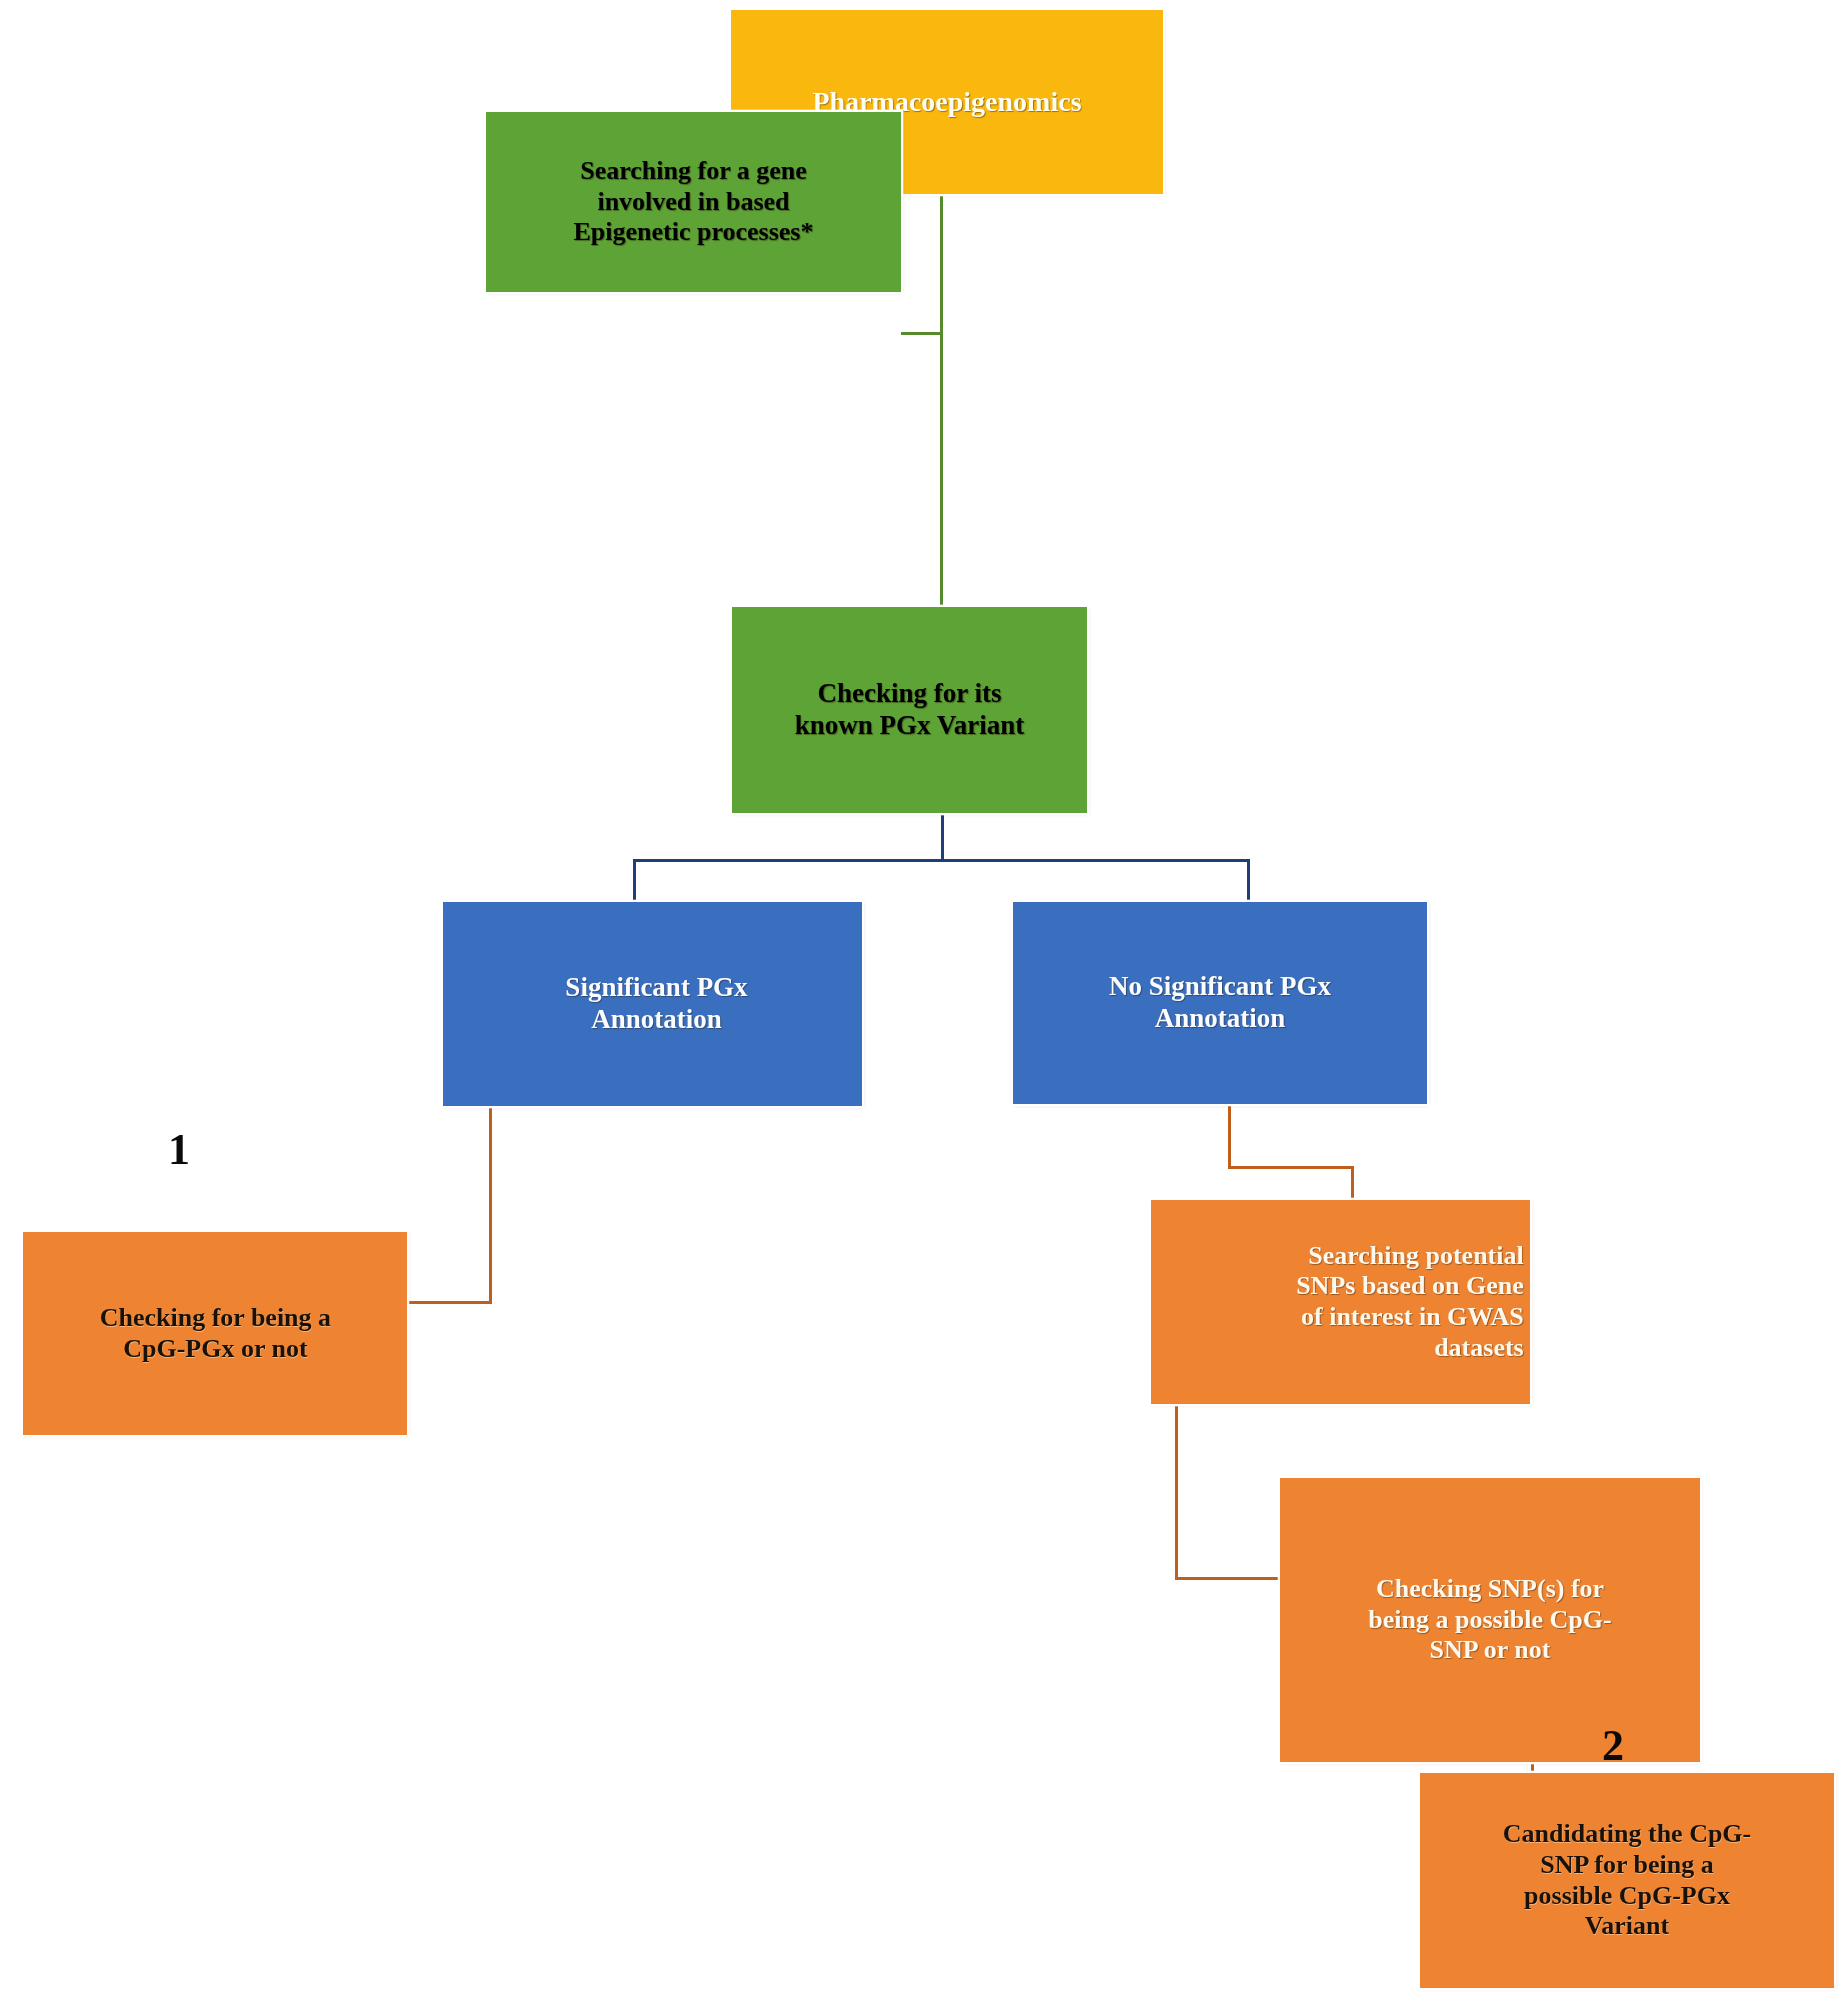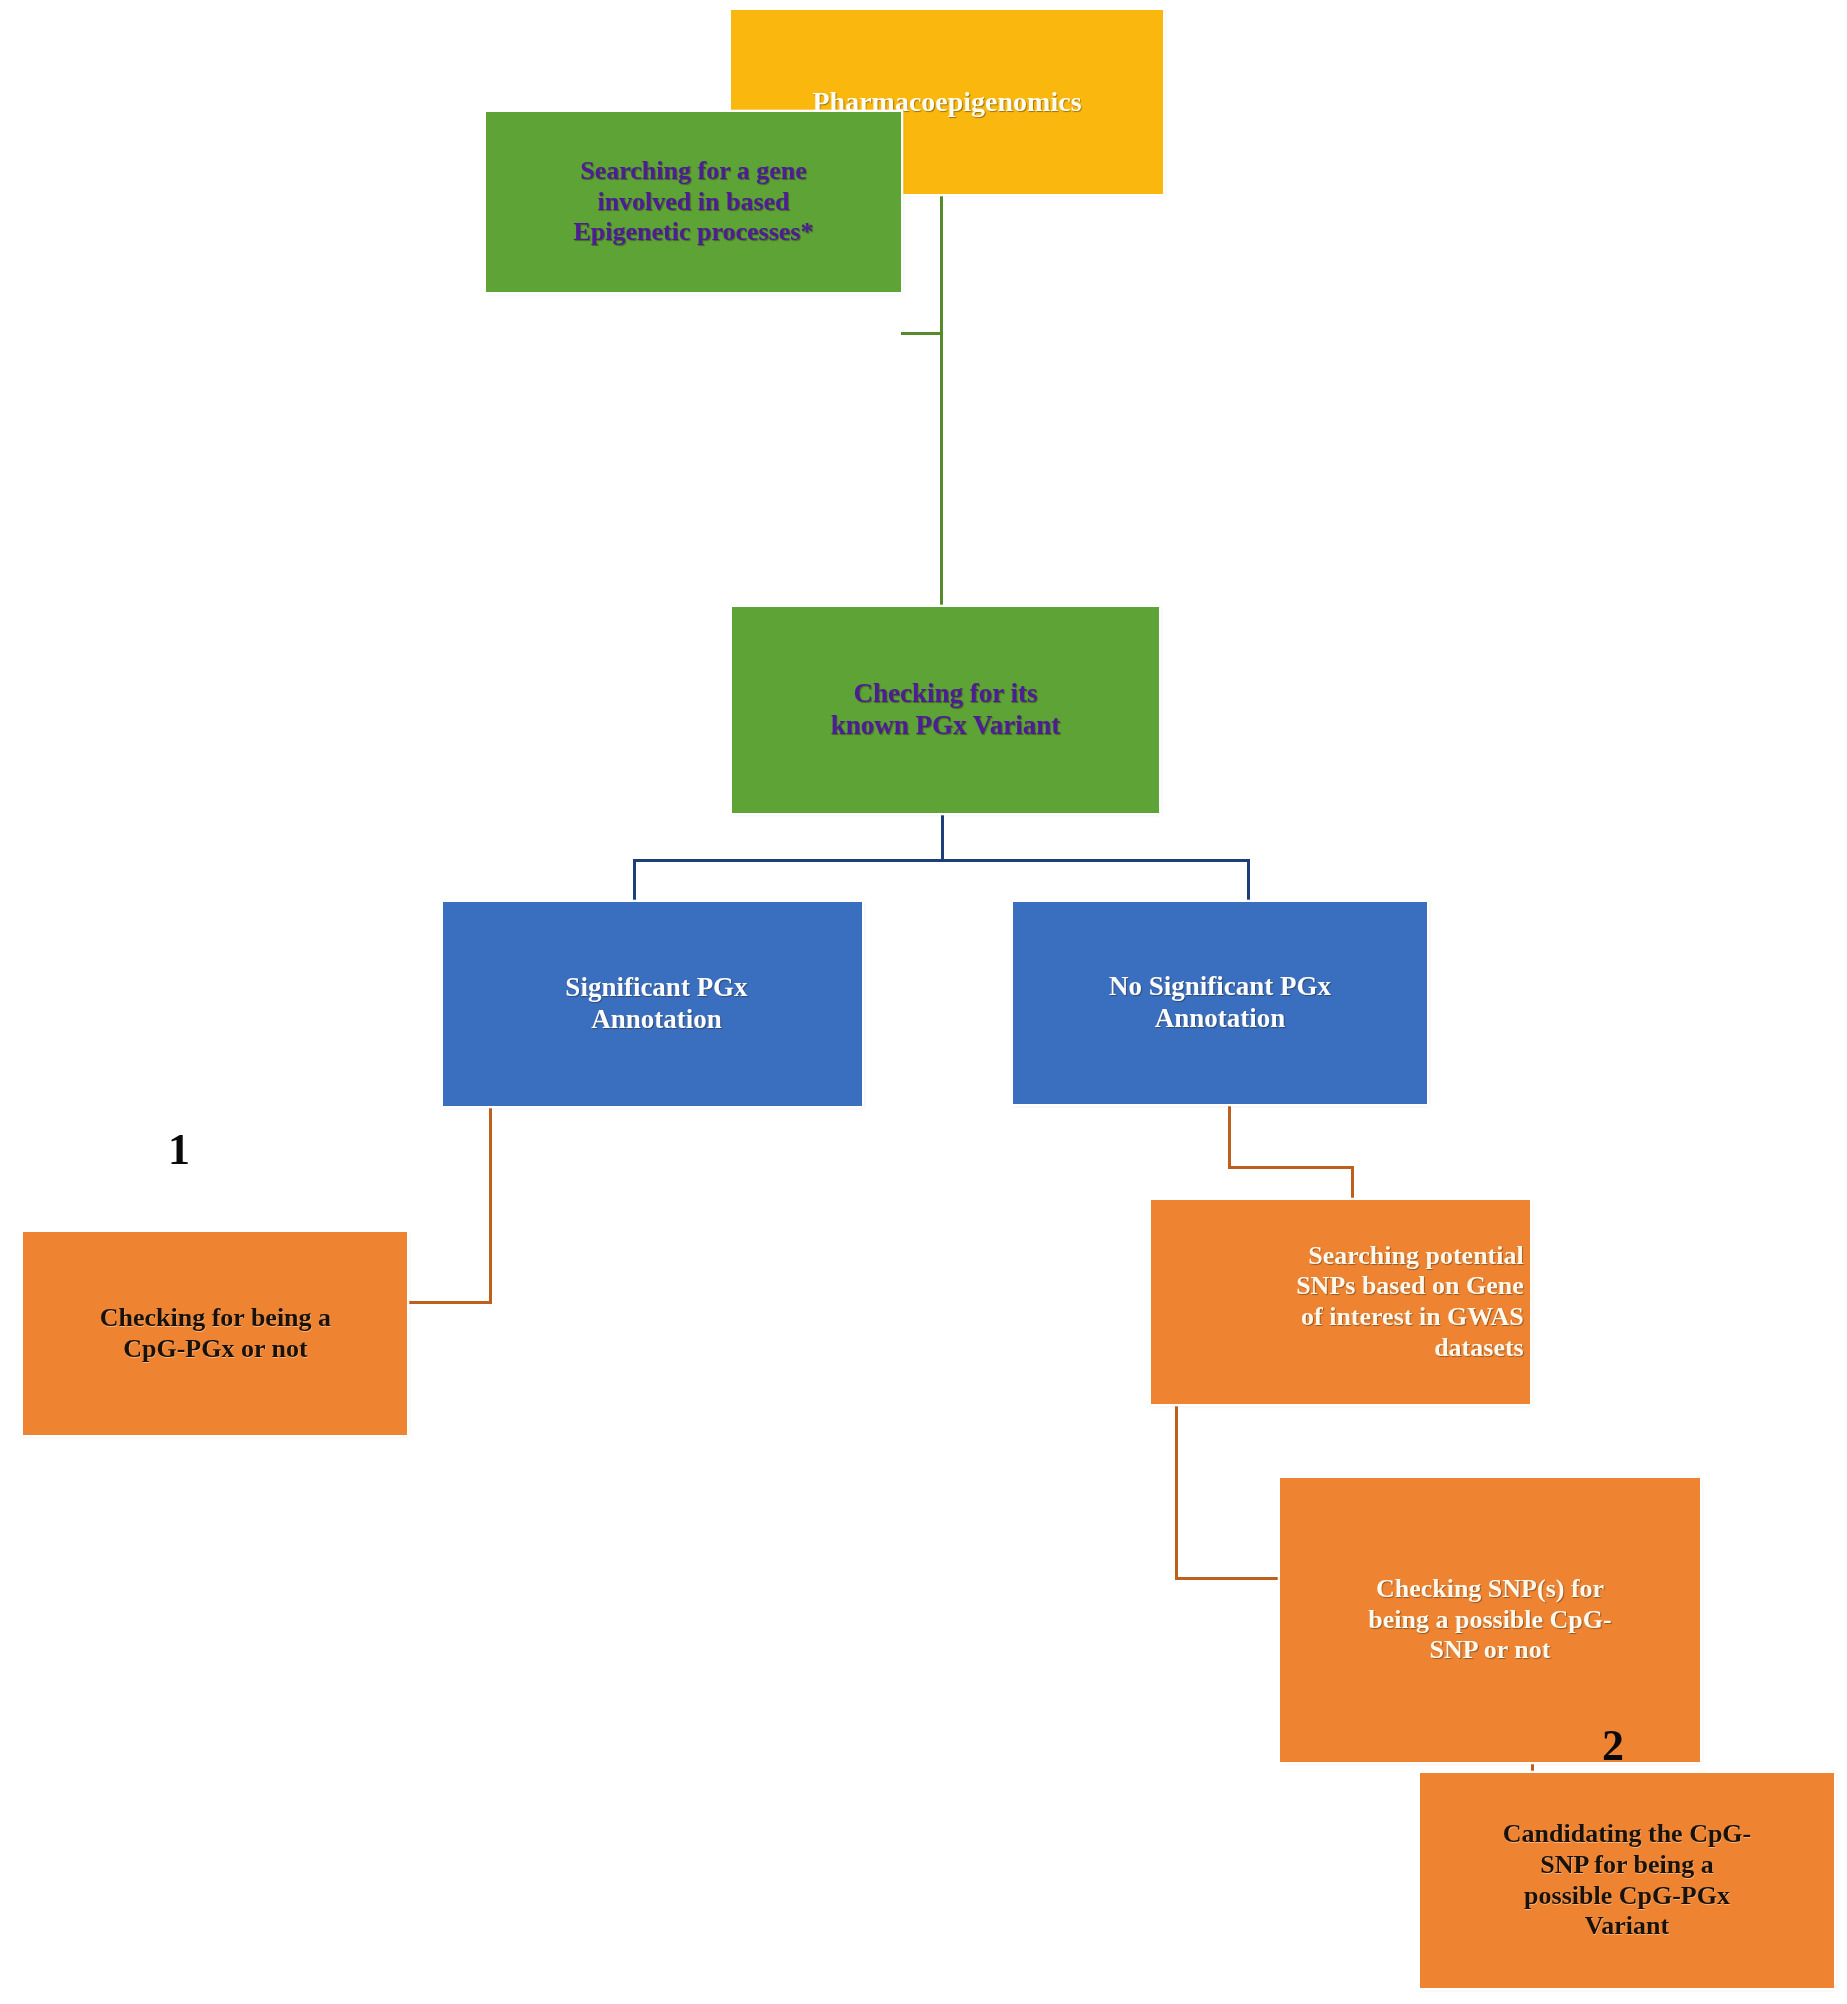--- a/index.html
+++ b/index.html
@@ -5,21 +5,21 @@
   html,body{margin:0;padding:0;background:#ffffff;}
   body{font-family:"Liberation Serif", serif;}
   #canvas{position:relative;width:1848px;height:2005px;background:#ffffff;overflow:hidden;}
 
   .node{position:absolute;display:flex;align-items:center;justify-content:center;
         text-align:center;box-sizing:border-box;line-height:1.18;font-weight:bold;}
   .node .txt{width:100%;padding:0 6.3px;}
 
   .n-yellow{background:#FAB70D;color:#FFFDF2;
             box-shadow:0 0 0 2.3px #FFFFFF, 1.4px 1.4px 3.2px rgba(120,90,0,.28);}
-  .n-green{background:#5EA335;color:#4c1d95;
+  .n-green{background:#5EA335;color:#000000;
            box-shadow:0 0 0 2.3px #FFFFFF, 1.4px 1.4px 3.2px rgba(40,80,20,.30);}
   .n-blue{background:#3A6EBF;color:#FAFCFF;
           box-shadow:0 0 0 2.3px #FFFFFF, 1.4px 1.4px 3.2px rgba(15,45,100,.32);}
   .n-orange{background:#EE8432;color:#FFF8EC;
             box-shadow:0 0 0 2.3px #FFFFFF, 1.4px 1.4px 3.2px rgba(150,70,10,.30);}
   .n-orange-dark{background:#EE8432;color:#1A1208;
             box-shadow:0 0 0 2.3px #FFFFFF, 1.4px 1.4px 3.2px rgba(150,70,10,.30);}
 
   .shadowtext{text-shadow:0.9px 0.9px 0.9px rgba(40,30,10,.45);}
   .shadowtext-dark{text-shadow:0.5px 0.5px 0.5px rgba(255,240,215,.45);}
@@ -63,21 +63,21 @@
   </div>
 
   <div class="node n-green" style="left:486px;top:112px;width:415px;height:180px;font-size:26px;">
     <div class="txt shadowtext">
       <div>Searching for a gene</div>
       <div>involved in based</div>
       <div>Epigenetic processes*</div>
     </div>
   </div>
 
-  <div class="node n-green" style="left:732px;top:607px;width:427px;height:206px;font-size:27px;">
+  <div class="node n-green" style="left:732px;top:607px;width:355px;height:206px;font-size:27px;">
     <div class="txt shadowtext">
       <div>Checking for its</div>
       <div>known PGx Variant</div>
     </div>
   </div>
 
   <div class="node n-blue" style="left:443px;top:902px;width:419px;height:204px;font-size:27px;padding-left:8px;">
     <div class="txt shadowtext">
       <div>Significant PGx</div>
       <div>Annotation</div>

